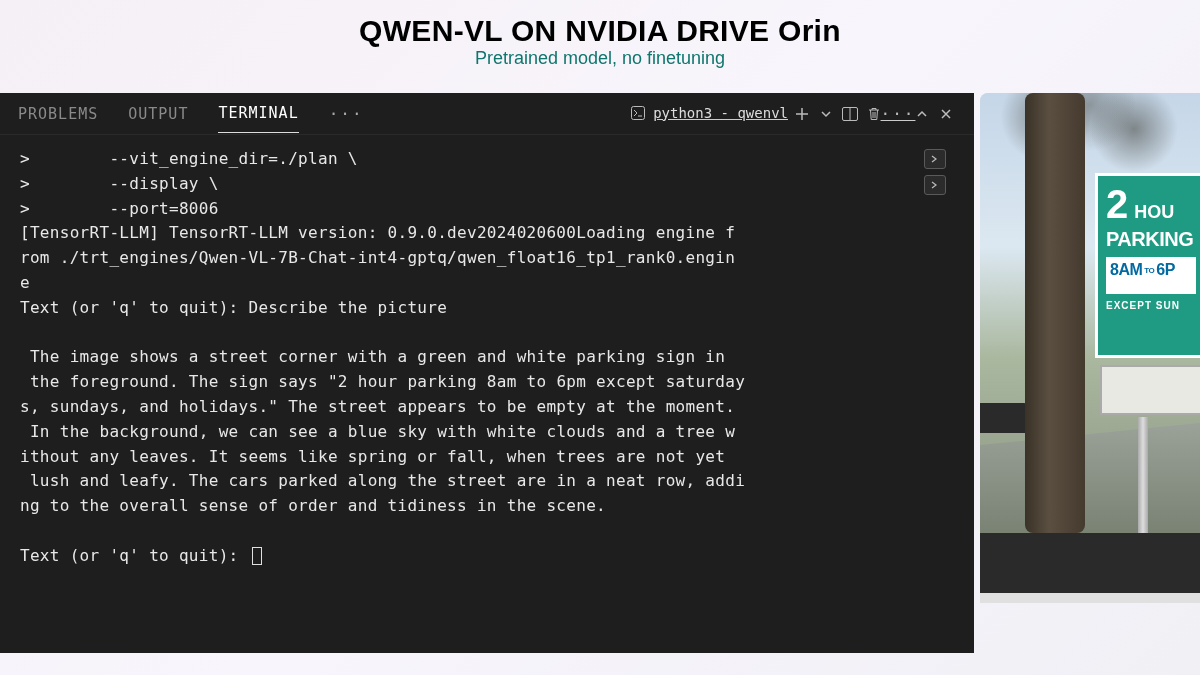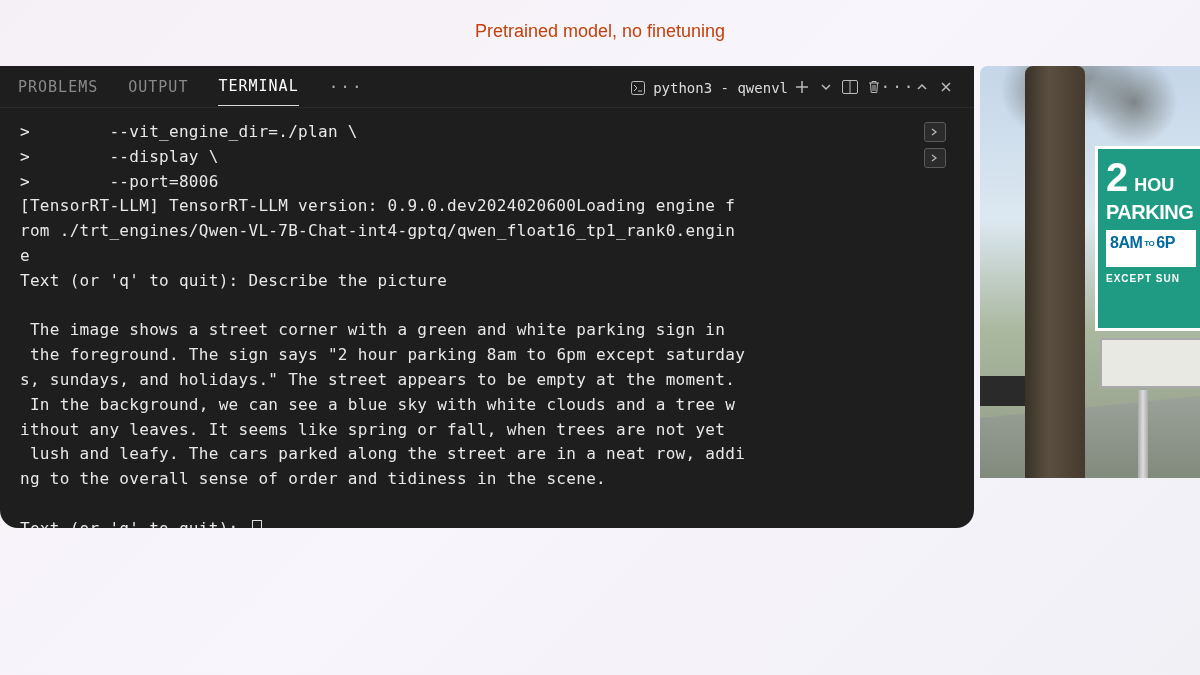--- a/index.html
+++ b/index.html
@@ -17,36 +17,35 @@
     padding-bottom: 8px;
   }
   .title {
     font-size: 30px;
     font-weight: 700;
     color: #000;
     letter-spacing: 0.3px;
   }
   .subtitle {
     font-size: 18px;
-    color: #c2410c;
-    margin-top: 7px;
+    color: #0f766e;
+    margin-top: 0;
   }
   .content-row {
     display: flex;
     margin-top: 16px;
   }
   .editor {
     width: 974px;
-    height: 462px;
+    height: 560px;
     background: #1e1e1e;
     color: #cccccc;
     font-family: "Consolas", "Menlo", monospace;
     display: flex;
     flex-direction: column;
-    border-radius: 18px;
   }
   .editor-tabs {
     height: 42px;
     background: #1e1e1e;
     display: flex;
     align-items: center;
     padding: 0 18px;
     gap: 30px;
     border-bottom: 1px solid #2a2a2a;
   }
@@ -63,22 +62,23 @@
   }
   .tab-more {
     color: #aaa;
     font-size: 16px;
     cursor: pointer;
     letter-spacing: 2px;
   }
   .tabs-right {
     margin-left: auto;
     display: flex;
-    align-items: flex-end;
+    align-items: flex-start;
     gap: 4px;
+    text-decoration: underline;
   }
   .term-label-box {
     display: flex;
     align-items: center;
     gap: 6px;
     color: #ddd;
     font-size: 14px;
   }
   .small-icon {
     display: inline-flex;
@@ -286,20 +286,21 @@
   }
   .image-bottom {
     height: 60px;
     background: #2a2a2a;
   }
 </style>
 </head>
 <body>
 
 <div class="header">
+  <div class="title">QWEN-VL ON NVIDIA DRIVE Orin</div>
   <div class="subtitle">Pretrained model, no finetuning</div>
 </div>
 
 <div class="content-row">
 
   <div class="editor">
     <div class="editor-tabs">
       <div class="tab">PROBLEMS</div>
       <div class="tab">OUTPUT</div>
       <div class="tab active">TERMINAL</div>

